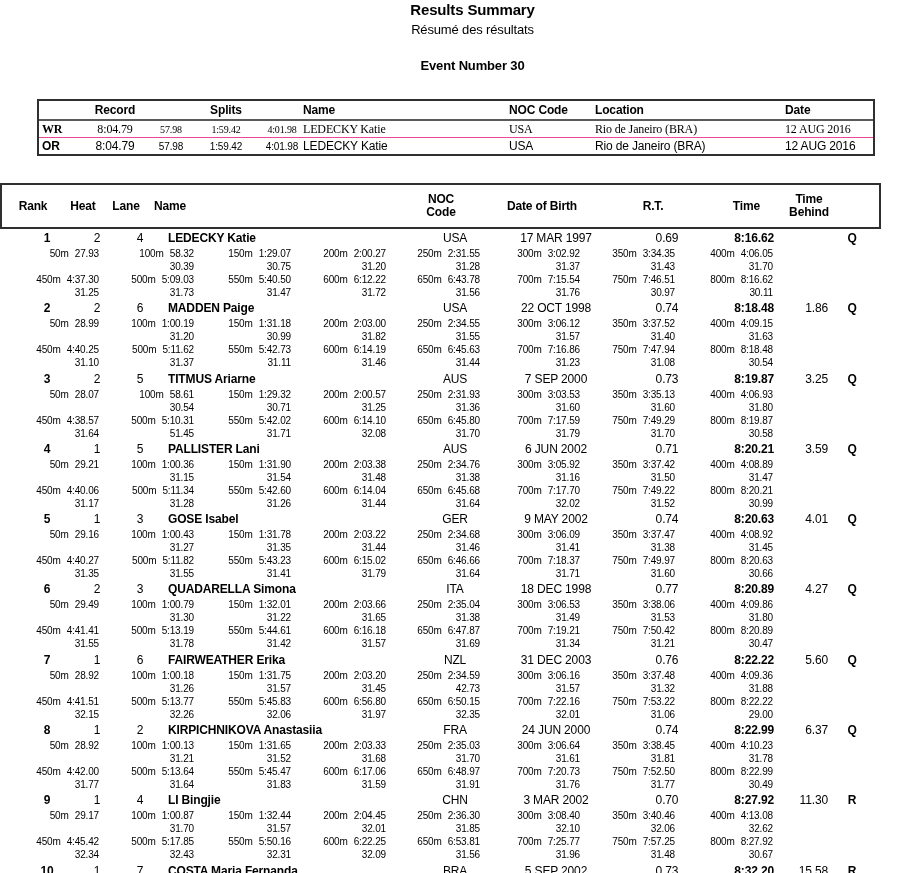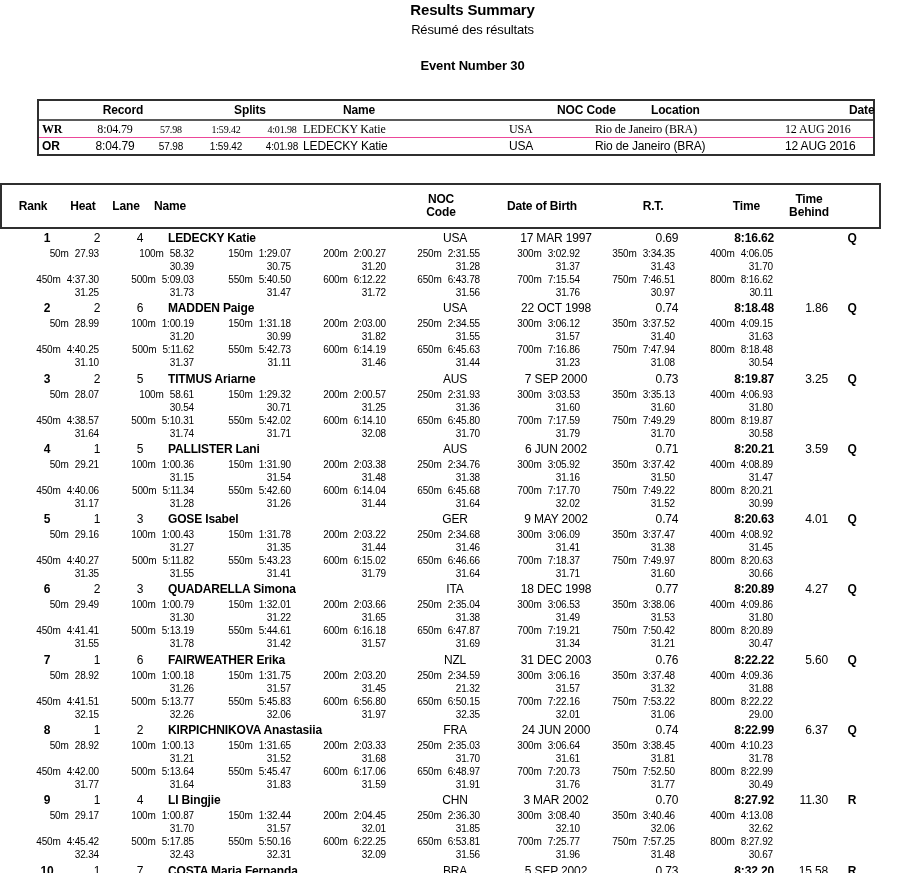--- a/index.html
+++ b/index.html
@@ -11,21 +11,21 @@
   }
   .abs{position:absolute;}
   .center-text{left:16px;width:913px;text-align:center;}
   .page-title{top:1px;font-size:15px;font-weight:bold;}
   .page-subtitle{top:22px;font-size:13px;}
   .event-title{top:58px;font-size:13px;font-weight:bold;}
 
   
   .records{top:99px;left:37px;width:838px;box-sizing:border-box;border:2px solid #2f2f2f;background:#fff;}
   .rec-grid{display:grid;grid-template-columns:40px 72px 40px 70px 42px 206px 86px 190px 1fr;align-items:center;}
-  .rec-header{height:18px;border-bottom:2px solid #5a5a5a;font-weight:bold;font-size:12px;gap:8px;}
+  .rec-header{height:18px;border-bottom:2px solid #5a5a5a;font-weight:bold;font-size:12px;}
   .rec-row{height:16px;font-size:12px;}
   .rec-row-wr{border-bottom:1px solid #ec4899;font-family:Liberation Serif, serif;}
   .rec-type{font-weight:bold;padding-left:3px;}
   .rec-center{text-align:center;}
   .rec-split{text-align:center;font-size:10px;}
   .rec-right{padding-right:4px;}
   .col2{grid-column:2;} .col4{grid-column:4;} .col6{grid-column:6;}
   .col7{grid-column:7;} .col8{grid-column:8;} .col9{grid-column:9;}
 
   
@@ -409,21 +409,21 @@
           <span>750m</span>
           <span>7:49.29</span>
         </span>
         <span class="split-cell">
           <span>800m</span>
           <span>8:19.87</span>
         </span>
       </div>
     <div class="splitcols delta-line">
         <span class="delta-cell">31.64</span>
-        <span class="delta-cell">31.74</span>
+        <span class="delta-cell">51.45</span>
         <span class="delta-cell">31.71</span>
         <span class="delta-cell">32.08</span>
         <span class="delta-cell">31.70</span>
         <span class="delta-cell">31.79</span>
         <span class="delta-cell">31.70</span>
         <span class="delta-cell">30.58</span>
       </div>
   </div>
 
   <div class="row-block">
@@ -780,21 +780,21 @@
         <span class="split-cell">
           <span>400m</span>
           <span>4:09.36</span>
         </span>
       </div>
     <div class="splitcols delta-line">
         <span class="delta-cell"></span>
         <span class="delta-cell">31.26</span>
         <span class="delta-cell">31.57</span>
         <span class="delta-cell">31.45</span>
-        <span class="delta-cell">21.32</span>
+        <span class="delta-cell">42.73</span>
         <span class="delta-cell">31.57</span>
         <span class="delta-cell">31.32</span>
         <span class="delta-cell">31.88</span>
       </div>
     <div class="splitcols splits-line">
         <span class="split-cell">
           <span>450m</span>
           <span>4:41.51</span>
         </span>
         <span class="split-cell">

